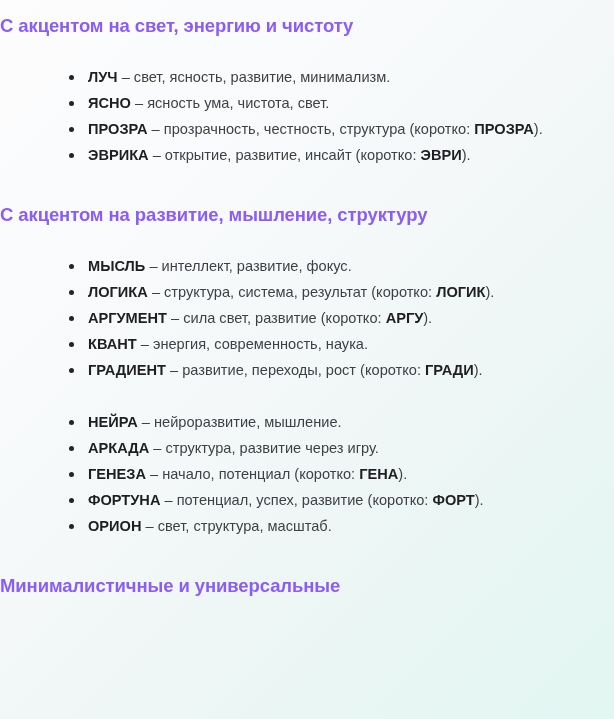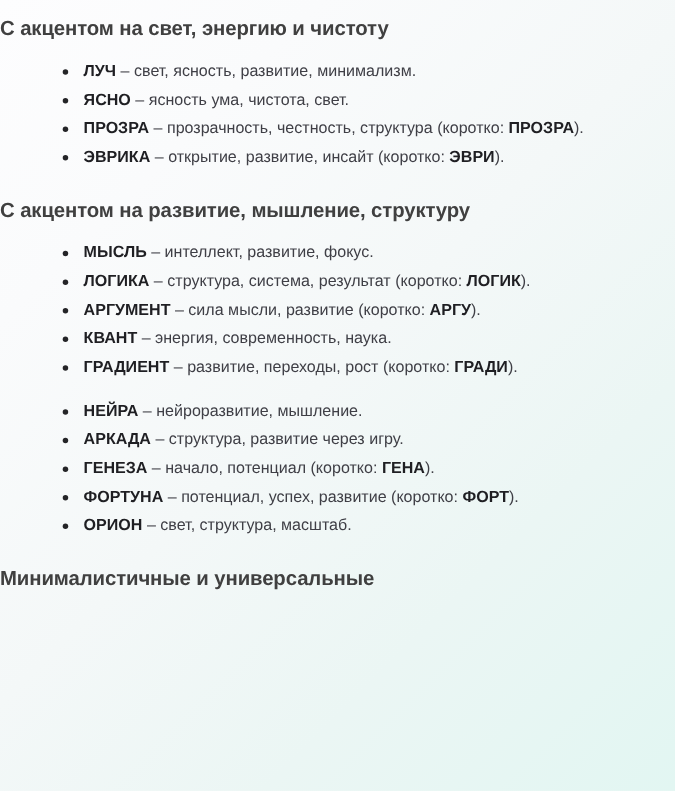--- a/index.html
+++ b/index.html
@@ -41,35 +41,35 @@
     padding: 0;
     margin: 0;
   }
 
   .section-heading {
     margin: 0;
     padding: 0;
     font-size: 18.5px;
     font-weight: 700;
     line-height: 24px;
-    color: #404040;
+    color: #8b5cf6;
     letter-spacing: -0.1px;
   }
 
   
   .section:first-child .section-heading {
     padding-top: 14px;
   }
   .section + .section .section-heading {
     padding-top: 23px;
   }
 
   .term-list {
     list-style: none;
-    margin: 0;
+    margin: 12px;
     padding: 0;
   }
 
   .term-item {
     position: relative;
     font-size: 14.6px;
     line-height: 26px;
     color: #3f3f46;
     padding-left: 76px;
     white-space: nowrap;
@@ -120,21 +120,21 @@
           <li class="term-item"><span class="bullet-icon"></span><span class="term-name">ЯСНО</span> <span class="term-desc">–</span> <span class="term-desc">ясность ума, чистота, свет.</span></li>
           <li class="term-item"><span class="bullet-icon"></span><span class="term-name">ПРОЗРА</span> <span class="term-desc">–</span> <span class="term-desc">прозрачность, честность, структура (коротко: </span><span class="short-tag">ПРОЗРА</span><span class="term-desc">).</span></li>
           <li class="term-item"><span class="bullet-icon"></span><span class="term-name">ЭВРИКА</span> <span class="term-desc">–</span> <span class="term-desc">открытие, развитие, инсайт (коротко: </span><span class="short-tag">ЭВРИ</span><span class="term-desc">).</span></li>
         </ul>
       </div>
       <div class="section">
         <h2 class="section-heading">С акцентом на развитие, мышление, структуру</h2>
         <ul class="term-list">
           <li class="term-item"><span class="bullet-icon"></span><span class="term-name">МЫСЛЬ</span> <span class="term-desc">–</span> <span class="term-desc">интеллект, развитие, фокус.</span></li>
           <li class="term-item"><span class="bullet-icon"></span><span class="term-name">ЛОГИКА</span> <span class="term-desc">–</span> <span class="term-desc">структура, система, результат (коротко: </span><span class="short-tag">ЛОГИК</span><span class="term-desc">).</span></li>
-          <li class="term-item"><span class="bullet-icon"></span><span class="term-name">АРГУМЕНТ</span> <span class="term-desc">–</span> <span class="term-desc">сила мысли, развитие (коротко: </span><span class="short-tag">АРГУ</span><span class="term-desc">).</span></li>
+          <li class="term-item"><span class="bullet-icon"></span><span class="term-name">АРГУМЕНТ</span> <span class="term-desc">–</span> <span class="term-desc">сила свет, развитие (коротко: </span><span class="short-tag">АРГУ</span><span class="term-desc">).</span></li>
           <li class="term-item"><span class="bullet-icon"></span><span class="term-name">КВАНТ</span> <span class="term-desc">–</span> <span class="term-desc">энергия, современность, наука.</span></li>
           <li class="term-item"><span class="bullet-icon"></span><span class="term-name">ГРАДИЕНТ</span> <span class="term-desc">–</span> <span class="term-desc">развитие, переходы, рост (коротко: </span><span class="short-tag">ГРАДИ</span><span class="term-desc">).</span></li>
         </ul>
       </div>
       <div class="section">
         <ul class="term-list">
           <li class="term-item"><span class="bullet-icon"></span><span class="term-name">НЕЙРА</span> <span class="term-desc">–</span> <span class="term-desc">нейроразвитие, мышление.</span></li>
           <li class="term-item"><span class="bullet-icon"></span><span class="term-name">АРКАДА</span> <span class="term-desc">–</span> <span class="term-desc">структура, развитие через игру.</span></li>
           <li class="term-item"><span class="bullet-icon"></span><span class="term-name">ГЕНЕЗА</span> <span class="term-desc">–</span> <span class="term-desc">начало, потенциал (коротко: </span><span class="short-tag">ГЕНА</span><span class="term-desc">).</span></li>
           <li class="term-item"><span class="bullet-icon"></span><span class="term-name">ФОРТУНА</span> <span class="term-desc">–</span> <span class="term-desc">потенциал, успех, развитие (коротко: </span><span class="short-tag">ФОРТ</span><span class="term-desc">).</span></li>

